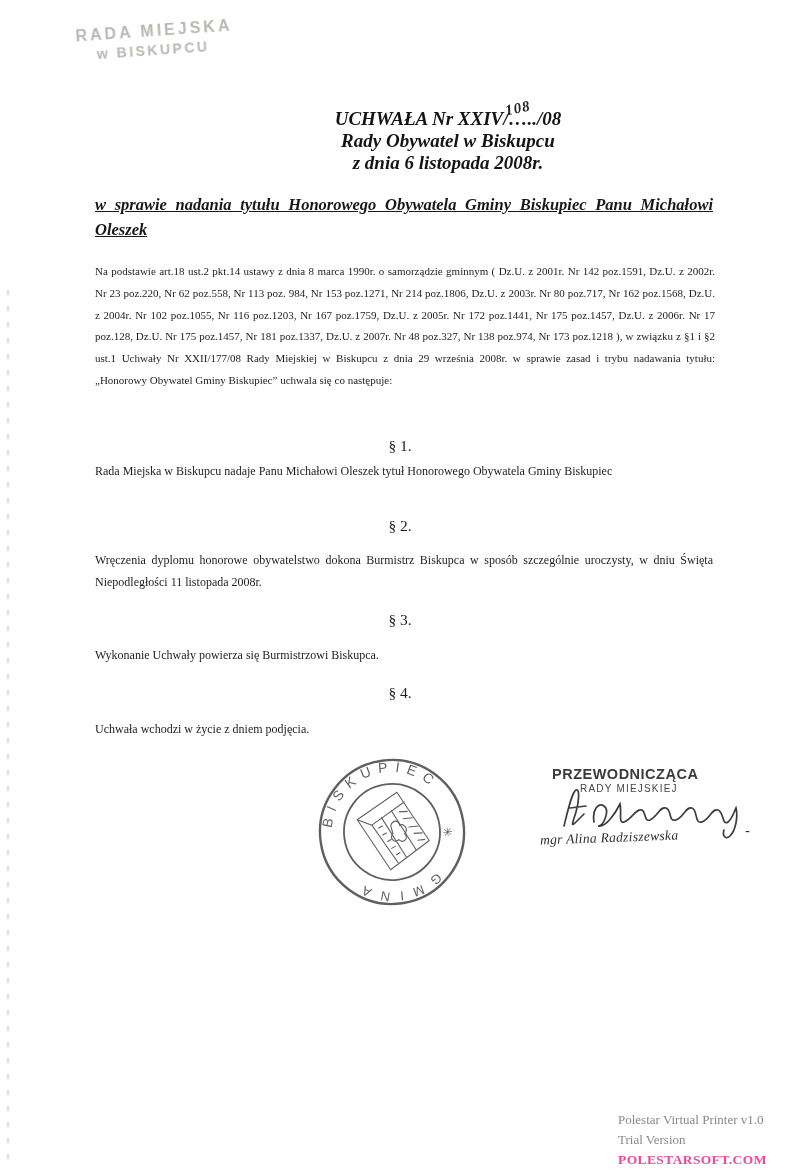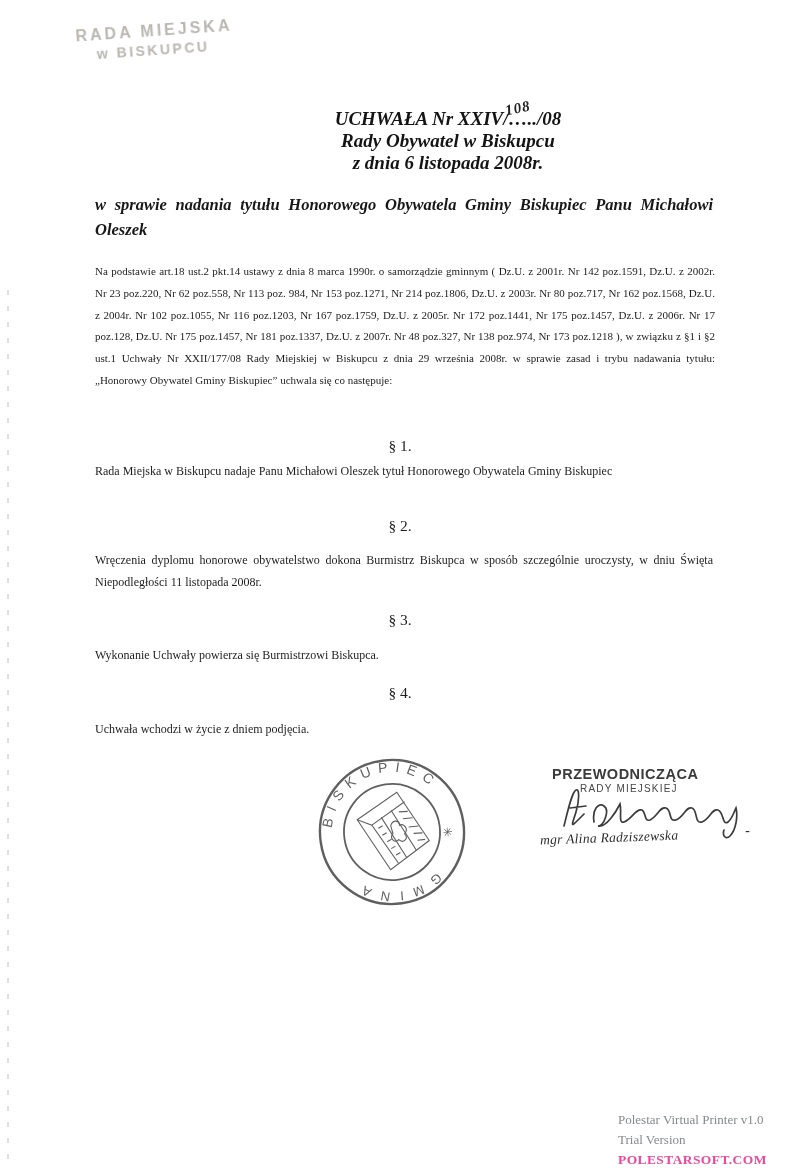--- a/index.html
+++ b/index.html
@@ -28,21 +28,21 @@
          font-size:19px;line-height:22px;color:#141414;padding-left:48px;}
   .dots-wrap{position:relative;display:inline-block;}
   .hand-num{
     position:absolute;left:-4px;top:-11px;font-size:15px;font-style:italic;
     font-family:"Liberation Serif",serif;transform:rotate(-12deg);color:#222;
     letter-spacing:1px;font-weight:bold;
   }
 
   
   .subject{left:95px;top:192px;width:618px;font-weight:bold;font-style:italic;
-           font-size:16.5px;line-height:25px;text-align:justify;color:#181818;}
+           font-size:16.5px;line-height:25px;text-align:justify;color:#181818;text-decoration:underline;}
 
   
   .preamble{left:95px;top:261px;width:620px;font-size:11px;line-height:21.8px;
             text-align:justify;color:#1d1d1d;}
 
   .sec-head{width:800px;left:0;text-align:center;font-size:15.5px;color:#1d1d1d;}
   .sec-text{left:95px;width:618px;font-size:12px;line-height:22px;text-align:justify;color:#1d1d1d;}
 
   
   .seal{left:312px;top:752px;width:160px;height:160px;opacity:.88;}

